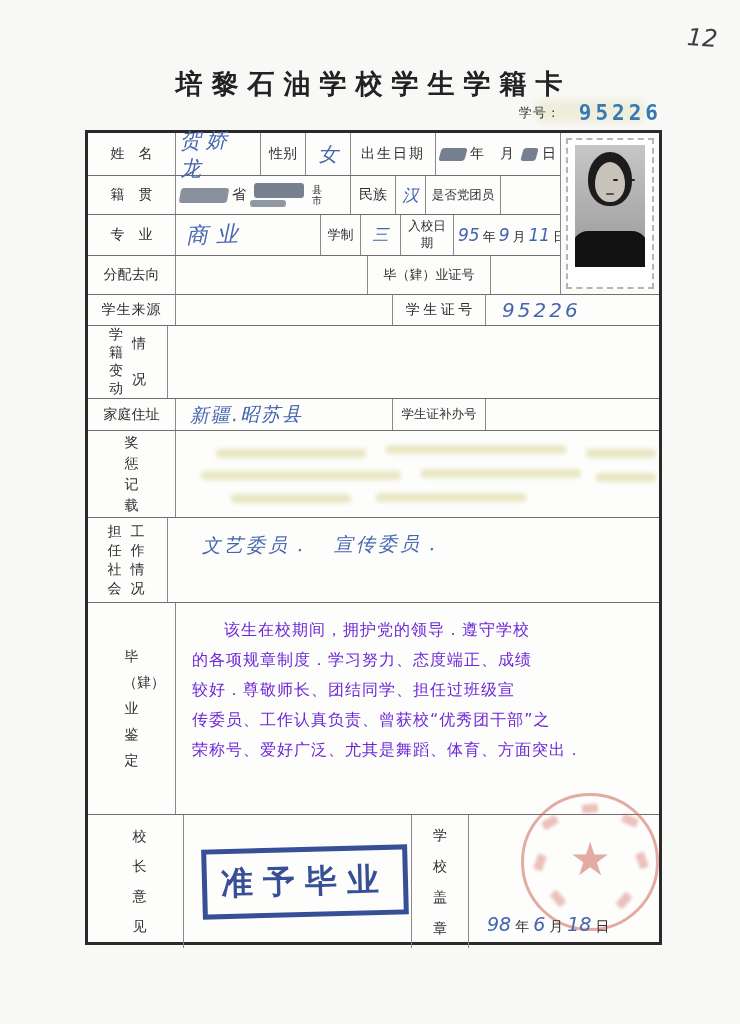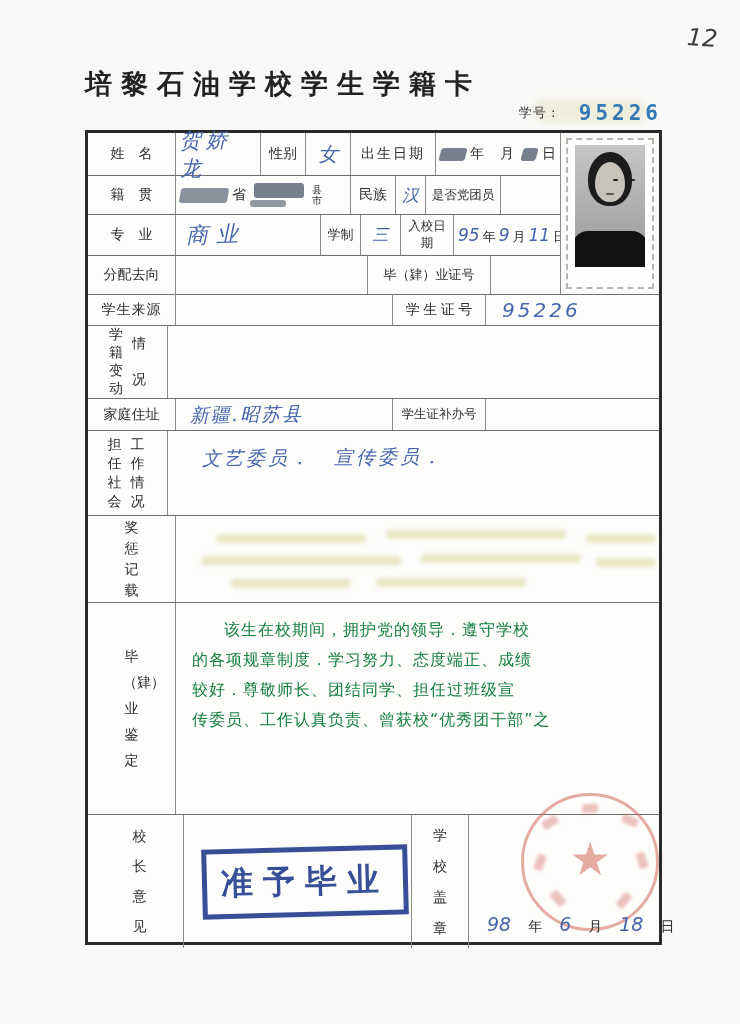--- a/index.html
+++ b/index.html
@@ -12,21 +12,21 @@
     --no-blue:#3478b6;
     --redact:#6b7585;
     --faint-yellow:#d9d59b;
   }
   *{margin:0;padding:0;box-sizing:border-box;}
   body{background:#e9e9e7;font-family:"Liberation Serif","DejaVu Serif",serif;}
   .sheet{position:relative;width:740px;height:1024px;background:#f8f8f6;overflow:hidden;}
 
   .page-number{position:absolute;top:24px;right:22px;font-family:"DejaVu Sans",sans-serif;
     font-style:italic;font-size:24px;color:#3c3c3c;transform:rotate(4deg);}
-  .title{position:absolute;top:66px;left:85px;width:577px;
+  .title{position:absolute;top:66px;left:85px;width:577px;text-align:center;
     font-size:27px;font-weight:bold;color:#222;letter-spacing:9px;}
   .sno-line{position:absolute;top:101px;left:85px;width:577px;text-align:right;}
   .sno-label{font-size:13px;color:#333;letter-spacing:1px;vertical-align:middle;}
   .sno-value{font-family:"DejaVu Sans Mono",monospace;font-size:21px;font-weight:bold;
     color:var(--no-blue);letter-spacing:4px;margin-left:14px;vertical-align:middle;}
   .sno-smudge{position:absolute;top:100px;right:95px;width:110px;height:22px;
     background:rgba(217,213,155,.30);filter:blur(3px);border-radius:8px;}
 
   
   .card{position:absolute;left:85px;top:130px;width:577px;height:815px;
@@ -69,21 +69,21 @@
   .vtext{width:17px;word-break:break-all;font-size:14px;}
   .two-col{display:flex;gap:6px;justify-content:center;align-items:center;width:80px;flex:none;
     border-right:1px solid var(--line);}
   .spread{display:flex;flex-direction:column;justify-content:space-between;height:74%;}
 
   
   .smudge{position:absolute;background:rgba(214,210,140,.5);filter:blur(2px);border-radius:4px;height:9px;}
 
   
   .eval-text{padding:12px 10px 0 12px;font-family:"DejaVu Sans",sans-serif;
-    color:#15803d;font-size:16px;line-height:30px;letter-spacing:1px;width:100%;}
+    color:#6d28d9;font-size:16px;line-height:30px;letter-spacing:1px;width:100%;}
   .eval-text div:first-child{text-indent:2em;}
 
   
   .photo-cell{position:absolute;right:0;top:0;width:99px;height:161px;
     border-left:1px solid var(--line);background:#fbfbf9;}
   .photo-stamp{position:absolute;inset:5px;border:2px dashed #b5b5b2;background:#fefefe;padding:5px 7px;}
   .photo-img{position:relative;height:122px;background:linear-gradient(#c6c6c6,#989898);overflow:hidden;}
   .p-hair{position:absolute;top:7px;left:50%;transform:translateX(-50%);width:44px;height:54px;
     background:#1c1c1c;border-radius:50% 50% 46% 46%;}
   .p-face{position:absolute;top:17px;left:50%;transform:translateX(-50%);width:30px;height:40px;
@@ -101,21 +101,21 @@
     letter-spacing:10px;font-family:"DejaVu Serif",serif;opacity:.92;white-space:nowrap;}
 
   
   .seal-cell{position:relative;}
   .seal{position:absolute;left:52px;top:-22px;width:138px;height:138px;border-radius:50%;
     border:3px solid rgba(208,104,90,.55);}
   .seal-star{position:absolute;left:50%;top:50%;transform:translate(-50%,-54%);
     font-size:46px;color:rgba(208,104,90,.55);line-height:1;}
   .seal-mark{position:absolute;background:rgba(208,104,90,.4);filter:blur(1.5px);
     width:16px;height:9px;border-radius:2px;}
-  .seal-date{position:absolute;left:18px;bottom:12px;display:flex;align-items:baseline;gap:17px;}
+  .seal-date{position:absolute;left:18px;bottom:12px;display:flex;align-items:baseline;gap:4px;}
   .seal-date .d{font-size:19px;}
   .seal-date .u{font-size:14px;color:var(--print);}
 </style>
 </head>
 <body>
 
 <div class="sheet">
 
   <div class="page-number">12</div>
   <div class="title">培黎石油学校学生学籍卡</div>
@@ -236,56 +236,57 @@
 
     <div class="row r6">
       <div class="cell lbl w-label">家庭住址</div>
       <div class="cell" style="width:217px;flex:none;padding-left:14px;">
         <span class="hb addr-val">新疆.昭苏县</span>
       </div>
       <div class="cell lbl" style="width:93px;flex:none;font-size:12.5px;">学生证补办号</div>
       <div class="cell fx"></div>
     </div>
 
-    <div class="row r9">
-      <div class="two-col">
-        <div class="vtext" style="line-height:19px;">担任社会</div>
-        <div class="vtext" style="line-height:19px;">工作情况</div>
-      </div>
-      <div class="cell fx" style="align-items:flex-start;padding:14px 0 0 34px;">
-        <span class="hb" style="font-size:19px;letter-spacing:3px;transform:rotate(-.5deg);">文艺委员．　宣传委员．</span>
-      </div>
-    </div>
-
     <div class="row r8">
       <div class="cell vlbl w-label">
         <div class="vtext" style="line-height:21px;">奖惩记载</div>
       </div>
       <div class="cell fx" style="position:relative;">
         <span class="smudge" style="left:40px;top:18px;width:150px;"></span>
         <span class="smudge" style="left:210px;top:14px;width:180px;"></span>
         <span class="smudge" style="left:410px;top:18px;width:70px;"></span>
         <span class="smudge" style="left:25px;top:40px;width:200px;"></span>
         <span class="smudge" style="left:245px;top:38px;width:160px;"></span>
         <span class="smudge" style="left:420px;top:42px;width:60px;"></span>
         <span class="smudge" style="left:55px;top:63px;width:120px;"></span>
         <span class="smudge" style="left:200px;top:62px;width:150px;"></span>
       </div>
     </div>
 
+    <div class="row r9">
+      <div class="two-col">
+        <div class="vtext" style="line-height:19px;">担任社会</div>
+        <div class="vtext" style="line-height:19px;">工作情况</div>
+      </div>
+      <div class="cell fx" style="align-items:flex-start;padding:14px 0 0 34px;">
+        <span class="hb" style="font-size:19px;letter-spacing:3px;transform:rotate(-.5deg);">文艺委员．　宣传委员．</span>
+      </div>
+    </div>
+
     <div class="row r10">
       <div class="cell vlbl w-label">
         <div class="vtext" style="line-height:26px;font-size:14px;">毕（肄）业鉴定</div>
       </div>
       <div class="cell fx" style="align-items:flex-start;">
         <div class="eval-text">
           <div>该生在校期间，拥护党的领导．遵守学校</div>
           <div>的各项规章制度．学习努力、态度端正、成绩</div>
           <div>较好．尊敬师长、团结同学、担任过班级宣</div>
           <div>传委员、工作认真负责、曾获校“优秀团干部”之</div>
+          <div>荣称号、爱好广泛、尤其是舞蹈、体育、方面突出．</div>
         </div>
       </div>
     </div>
 
     <div class="row r11">
       <div class="cell vlbl w-label">
         <div class="vtext" style="line-height:30px;">校长意见</div>
       </div>
       <div class="cell" style="width:228px;flex:none;">
         <div class="approve-stamp">准予毕业</div>

